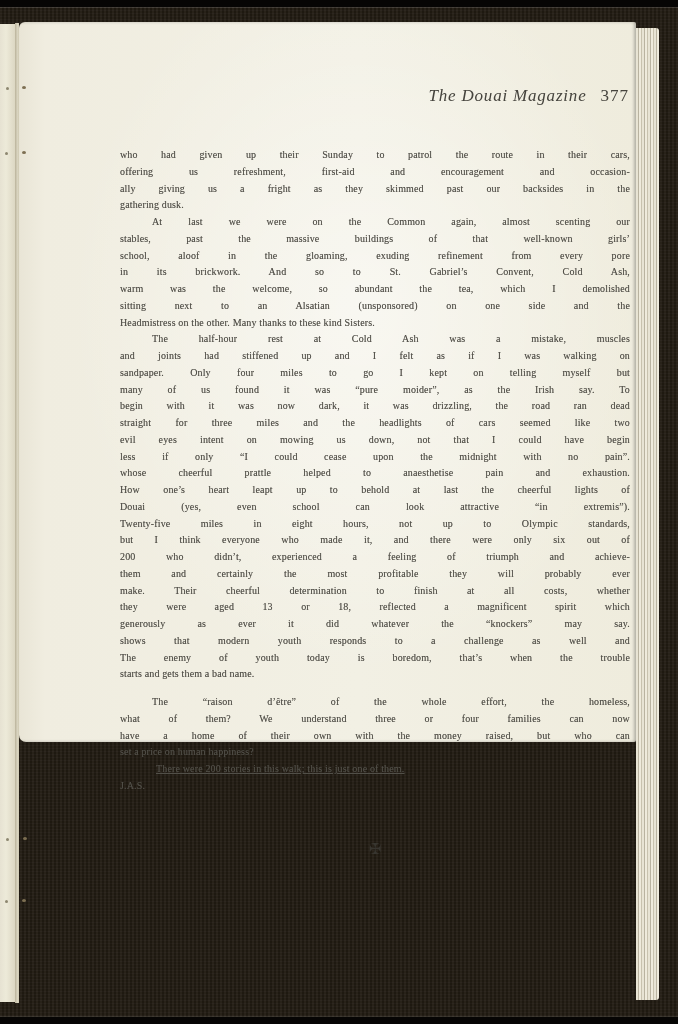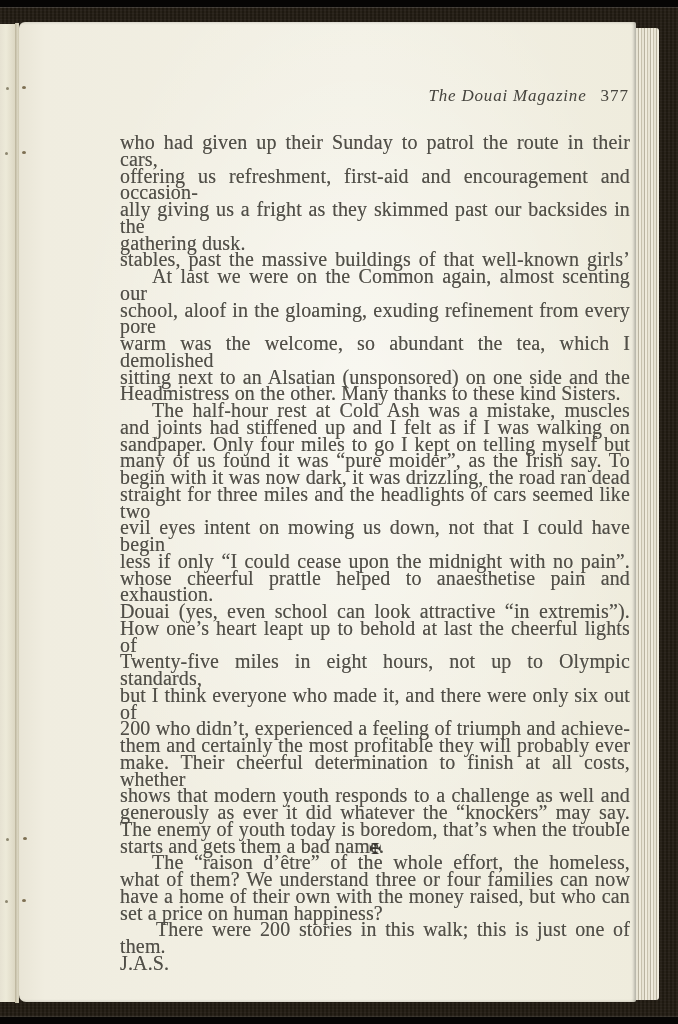--- a/index.html
+++ b/index.html
@@ -30,39 +30,39 @@
   }
   
   .page-stack {
     position: absolute; left: 636px; top: 28px; width: 23px; height: 972px;
     background: repeating-linear-gradient(90deg,
       #e8e4d4 0 2px, #b9b3a0 2px 3px, #efebdc 3px 5px, #c8c2ae 5px 6px);
     border-radius: 0 3px 3px 0;
   }
   
   .page {
-    position: absolute; left: 19px; top: 22px; width: 617px; height: 980px;
+    position: absolute; left: 19px; top: 22px; width: 617px; height: 720px;
     background:
       radial-gradient(ellipse at 55% 40%, rgba(255,255,255,0.5) 0%, rgba(255,255,255,0) 60%),
       linear-gradient(90deg, #e9e5d6 0, #f0ede0 26px, #f2f0e4 55%, #efecdd 100%);
     border-radius: 6px 2px 2px 7px;
     box-shadow: -2px 0 3px rgba(0,0,0,0.25) inset;
   }
   .running-head {
     position: absolute; top: 64px; right: 7px; width: 400px;
     text-align: right;
     color: #45433d;
     font-size: 17px;
   }
   .running-head .journal { font-style: italic; letter-spacing: 0.8px; }
   .running-head .folio { margin-left: 14px; letter-spacing: 1px; }
   .text-block {
-    position: absolute; left: 101px; top: 112px; width: 510px;
+    position: absolute; left: 101px; top: 125px; width: 510px;
     color: #514f48;
-    font-size: 20px;
+    font-size: 10px;
     line-height: 16.75px;
     letter-spacing: 0.15px;
     text-shadow: 0 0 0.5px rgba(81,79,72,0.55);
   }
   .para { margin: 0; }
   .line { text-align: justify; text-align-last: justify; white-space: normal; }
   .line.last { text-align-last: left; }
   .signature { text-align: center; }
   .ornament {
     position: absolute; left: 101px; top: 820px; width: 510px;
@@ -90,57 +90,59 @@
   </div>
 
   <div class="text-block">
       <div class="para">
         <div class="line">who had given up their Sunday to patrol the route in their cars,</div>
         <div class="line">offering us refreshment, first-aid and encouragement and occasion-</div>
         <div class="line">ally giving us a fright as they skimmed past our backsides in the</div>
         <div class="line last">gathering dusk.</div>
       </div>
       <div class="para">
+        <div class="line" style="text-indent: 32px;">At last we were on the Common again, almost scenting our</div>
         <div class="line">stables, past the massive buildings of that well-known girls’</div>
-        <div class="line" style="text-indent: 32px;">At last we were on the Common again, almost scenting our</div>
         <div class="line">school, aloof in the gloaming, exuding refinement from every pore</div>
+        <div class="line">in its brickwork.  And so to St. Gabriel’s Convent, Cold Ash,</div>
         <div class="line">warm was the welcome, so abundant the tea, which I demolished</div>
         <div class="line">sitting next to an Alsatian (unsponsored) on one side and the</div>
         <div class="line last">Headmistress on the other.  Many thanks to these kind Sisters.</div>
       </div>
       <div class="para">
         <div class="line" style="text-indent: 32px;">The half-hour rest at Cold Ash was a mistake, muscles</div>
         <div class="line">and joints had stiffened up and I felt as if I was walking on</div>
         <div class="line">sandpaper.  Only four miles to go I kept on telling myself but</div>
         <div class="line">many of us found it was “pure moider”, as the Irish say.  To</div>
         <div class="line">begin with it was now dark, it was drizzling, the road ran dead</div>
         <div class="line">straight for three miles and the headlights of cars seemed like two</div>
         <div class="line">evil eyes intent on mowing us down, not that I could have begin</div>
         <div class="line">less if only “I could cease upon the midnight with no pain”.</div>
         <div class="line">whose cheerful prattle helped to anaesthetise pain and exhaustion.</div>
+        <div class="line">How one’s heart leapt up to behold at last the cheerful lights of</div>
         <div class="line">Douai (yes, even school can look attractive “in extremis”).</div>
-        <div class="line">How one’s heart leapt up to behold at last the cheerful lights of</div>
         <div class="line">Twenty-five miles in eight hours, not up to Olympic standards,</div>
         <div class="line">but I think everyone who made it, and there were only six out of</div>
         <div class="line">200 who didn’t, experienced a feeling of triumph and achieve-</div>
         <div class="line">them and certainly the most profitable they will probably ever</div>
         <div class="line">make.  Their cheerful determination to finish at all costs, whether</div>
+        <div class="line">they were aged 13 or 18, reflected a magnificent spirit which</div>
+        <div class="line">generously as ever it did whatever the “knockers” may say.</div>
         <div class="line">shows that modern youth responds to a challenge as well and</div>
-        <div class="line">generously as ever it did whatever the “knockers” may say.</div>
         <div class="line">The enemy of youth today is boredom, that’s when the trouble</div>
         <div class="line last">starts and gets them a bad name.</div>
       </div>
       <div class="para">
-        <div class="line" style="text-indent: 32px;">The “raison d’être” of the whole effort, the homeless,</div>
+        <div class="line" style="text-indent: 32px; margin-top: 11px;">The “raison d’être” of the whole effort, the homeless,</div>
         <div class="line">what of them?  We understand three or four families can now</div>
         <div class="line">have a home of their own with the money raised, but who can</div>
         <div class="line last">set a price on human happiness?</div>
       </div>
       <div class="para">
-        <div class="line last" style="text-indent: 36px;">There were 200 stories in this walk; this is just one of them.</div>
+        <div class="line last" style="text-indent: 36px; text-decoration: underline;">There were 200 stories in this walk; this is just one of them.</div>
       </div>
       <div class="line last signature">J.A.S.</div>
     </div>
 
   <div class="ornament">✠</div>
 </div>
 
 <div class="stitch s-outer" style="left:6px; top:87px;"></div>
 <div class="stitch s-inner" style="left:22px; top:86px;"></div>
 <div class="stitch s-outer" style="left:5px; top:152px;"></div>

